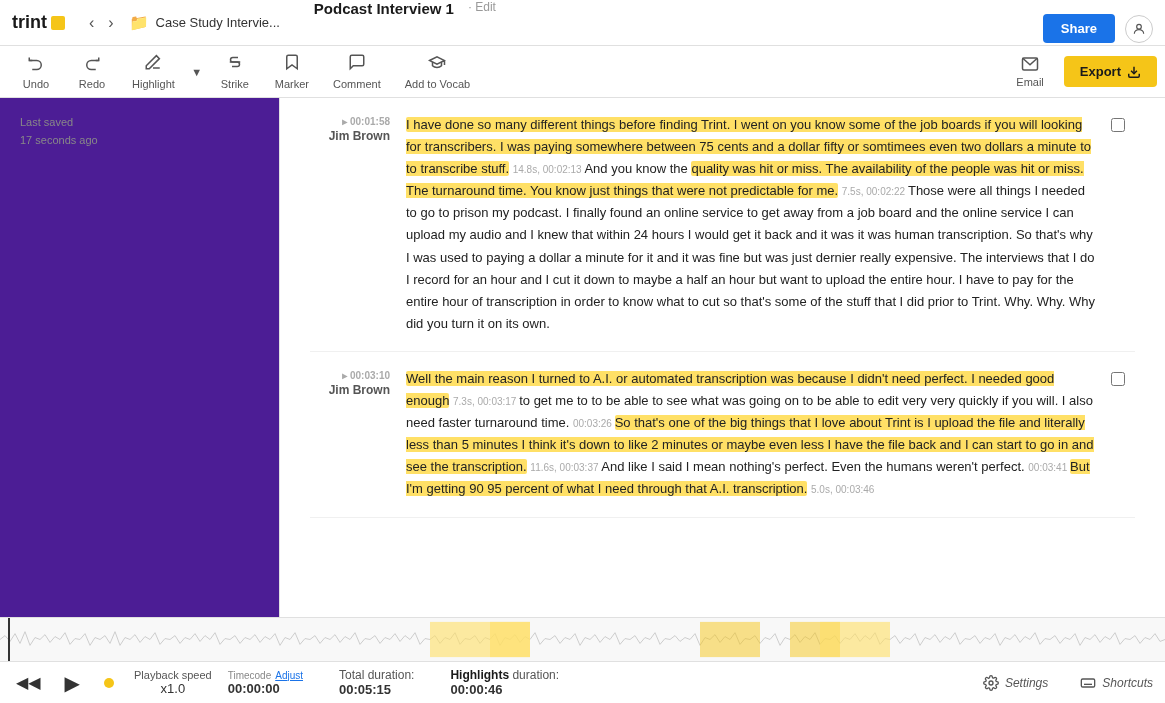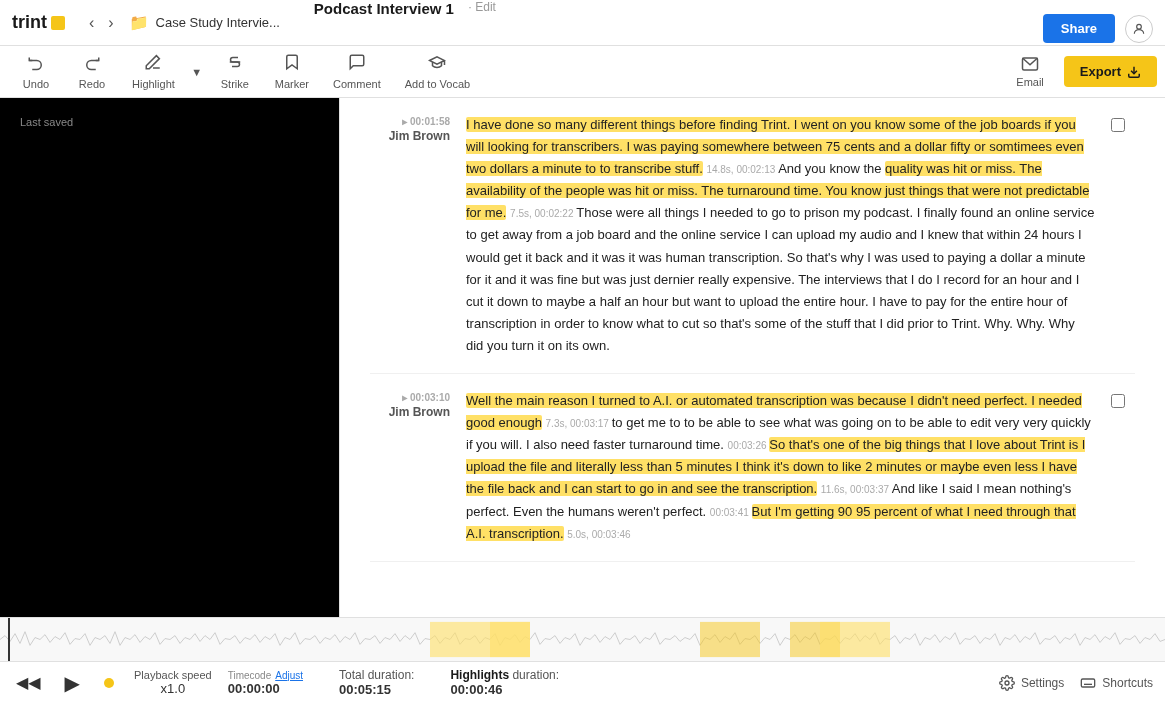--- a/index.html
+++ b/index.html
@@ -26,21 +26,21 @@
     .tool-item { display: flex; flex-direction: column; align-items: center; justify-content: center; gap: 3px; padding: 6px 12px; cursor: pointer; color: #555; font-size: 11px; border-radius: 4px; min-width: 56px; }
     .tool-item .icon { font-size: 16px; color: #555; }
     .toolbar-right { margin-left: auto; display: flex; align-items: center; gap: 8px; }
     .email-btn { display: flex; flex-direction: column; align-items: center; gap: 3px; padding: 6px 12px; cursor: pointer; color: #555; font-size: 11px; }
     .export-btn { background: #f5c518; color: #1a1a1a; border: none; border-radius: 4px; padding: 8px 16px; font-size: 13px; font-weight: 700; cursor: pointer; display: flex; align-items: center; gap: 6px; }
 
     
     .main { display: flex; flex: 1; overflow: hidden; }
 
     
-    .sidebar { width: 340px; border-right: 1px solid #e0e0e0; padding: 16px 20px; background: #000000; }
+    .sidebar { width: 280px; border-right: 1px solid #e0e0e0; padding: 16px 20px; background: #4c1d95; }
     .last-saved { font-size: 11px; color: #888; line-height: 1.6; }
 
     
     .content { flex: 1; overflow-y: auto; padding: 0 30px 20px 30px; background: #fff; }
 
     
     .transcript-block { display: flex; gap: 16px; padding: 16px 0; border-bottom: 1px solid #f0f0f0; }
     .speaker { width: 80px; min-width: 80px; font-size: 12px; font-weight: 600; color: #555; text-align: right; padding-top: 2px; }
     .transcript-text { flex: 1; font-size: 13px; line-height: 1.7; color: #222; position: relative; }
     .highlight-yellow { background: #ffe066; border-radius: 2px; }
@@ -55,21 +55,21 @@
     .playback-bar { height: 42px; border-top: 1px solid #e0e0e0; display: flex; align-items: center; padding: 0 12px; gap: 16px; background: #fff; }
     .ctrl-btn { background: none; border: none; cursor: pointer; color: #333; font-size: 16px; padding: 4px; }
     .play-btn { background: none; border: none; cursor: pointer; color: #333; font-size: 20px; padding: 4px; }
     .speed-indicator { font-size: 11px; color: #555; text-align: center; }
     .timecode-label { font-size: 10px; color: #888; }
     .timecode-value { font-weight: 600; font-size: 13px; }
     .adjust-link { font-size: 10px; color: #1a73e8; cursor: pointer; text-decoration: underline; }
     .duration-block { font-size: 12px; color: #555; }
     .highlights-block { font-size: 12px; color: #555; }
     .highlights-label { color: #1a1a1a; font-weight: 600; }
-    .playback-right { margin-left: auto; display: flex; align-items: flex-end; gap: 16px; }
+    .playback-right { margin-left: auto; display: flex; align-items: flex-end; gap: 32px; font-style: italic; }
     .settings-btn { display: flex; align-items: center; gap: 6px; font-size: 12px; color: #555; cursor: pointer; }
     .shortcuts-btn { display: flex; align-items: center; gap: 6px; font-size: 12px; color: #555; cursor: pointer; }
     .yellow-dot { width: 10px; height: 10px; background: #f5c518; border-radius: 50%; display: inline-block; }
   </style>
 </head>
 <body>
 
 <div class="header">
   <div class="logo">
     <span>trint</span>
@@ -179,20 +179,21 @@
         </svg>
     </button>
   </div>
 </div>
 
 <div class="main">
 
   <div class="sidebar">
     <div class="last-saved">
       <div>Last saved</div>
+      <div>17 seconds ago</div>
     </div>
   </div>
 
   <div class="content">
 
     <div class="transcript-block">
       <div class="speaker">
         <div style="font-size:10px;color:#aaa;margin-bottom:2px;">▸ 00:01:58</div>
         <div>Jim Brown</div>
       </div>

